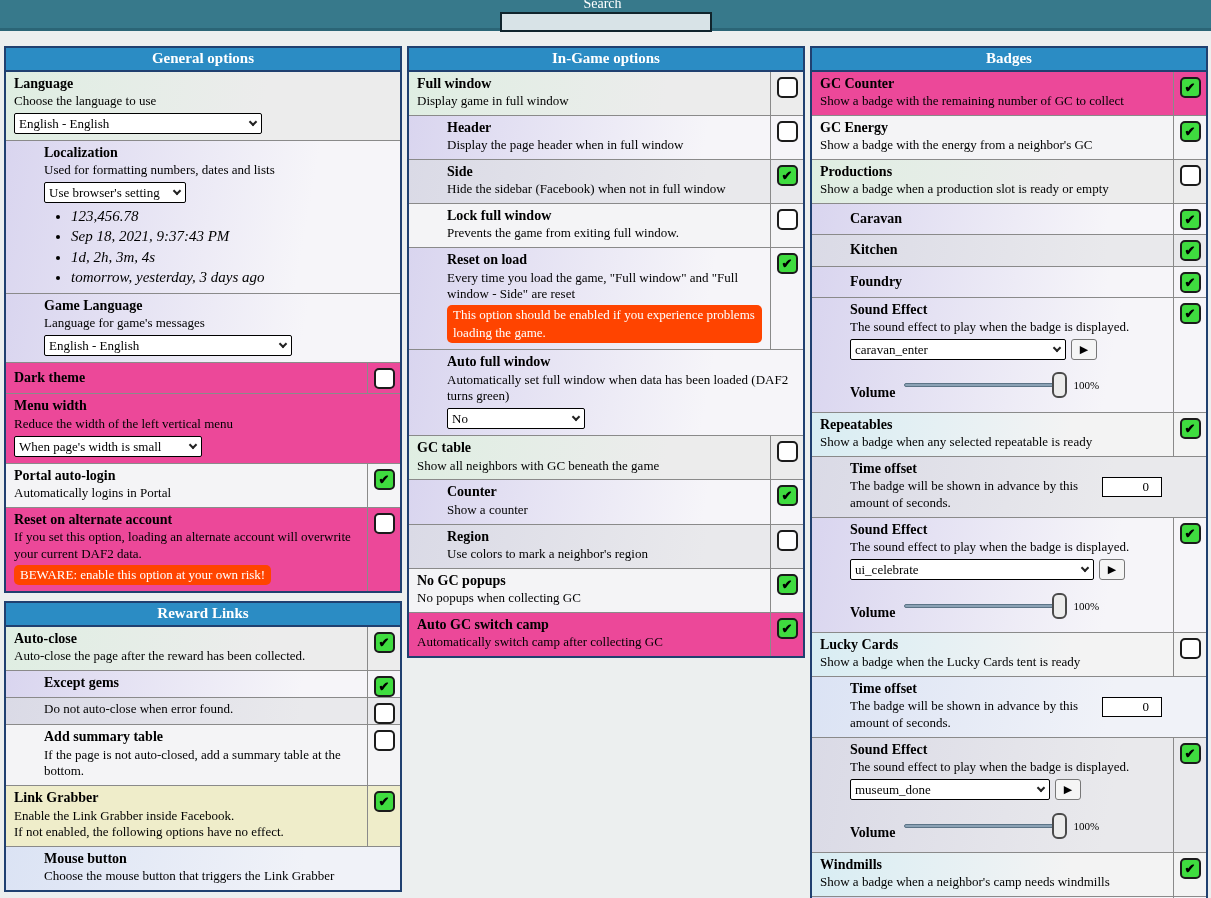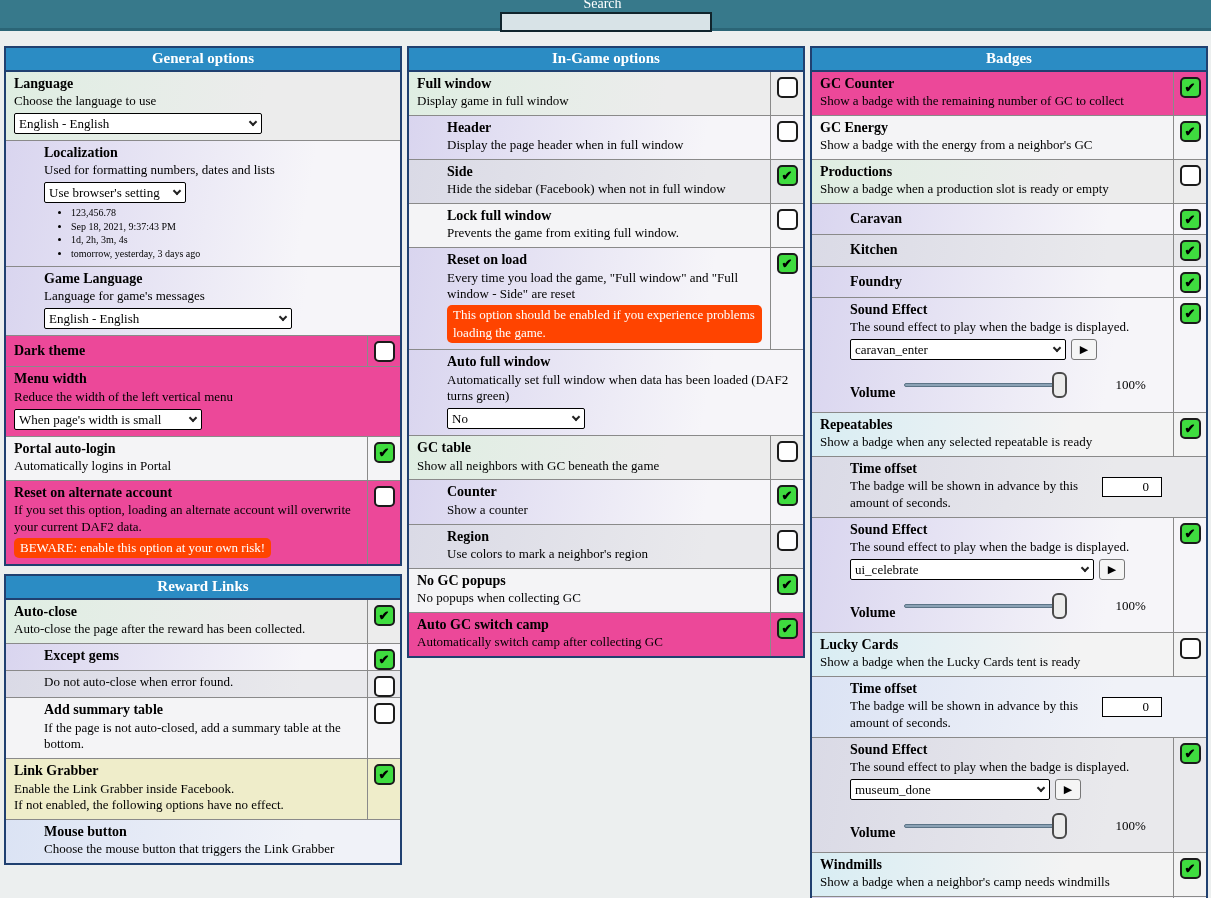--- a/index.html
+++ b/index.html
@@ -76,21 +76,21 @@
     background: #ff4400;
     color: #fff;
     font-size: 13px;
     line-height: 1.35;
     padding: 1px 6px 2px;
     border-radius: 5px;
     width: fit-content;
     max-width: 100%;
     margin: 2px 0 1px;
   }
-  .bullets { margin: 3px 0 1px 27px; font-size: 10px; line-height: 1.35; }
+  .bullets { margin: 3px 0 1px 27px; font-size: 15px; line-height: 1.35; font-style: italic; }
   
   .field-line { display: flex; align-items: center; gap: 5px; margin: 3px 0 1px; }
   .sel-wrap { position: relative; display: inline-block; }
   .sel-wrap select {
     appearance: none; -webkit-appearance: none;
     width: 100%; height: 21px;
     background: #fff;
     border: 1px solid #000;
     border-radius: 2px;
     font: 13px "Liberation Serif", serif;
@@ -126,21 +126,21 @@
     cursor: pointer;
   }
   .vol-thumb {
     position: absolute; right: -4px; top: -12px;
     width: 15px; height: 26px;
     background: #ececec;
     border: 2px solid #4a4a4a;
     border-radius: 6px;
     cursor: grab;
   }
-  .vol-value { font-size: 13px; margin-left: 42px; }
+  .vol-value { font-size: 11px; }
   
   .has-number { position: relative; }
   .has-number .opt-desc { max-width: 245px; }
   .num-input {
     position: absolute; right: 44px; top: 50%;
     transform: translateY(-50%);
     width: 60px; height: 20px;
     border: 1px solid #000;
     font: 13px "Liberation Serif", serif;
     text-align: right;

